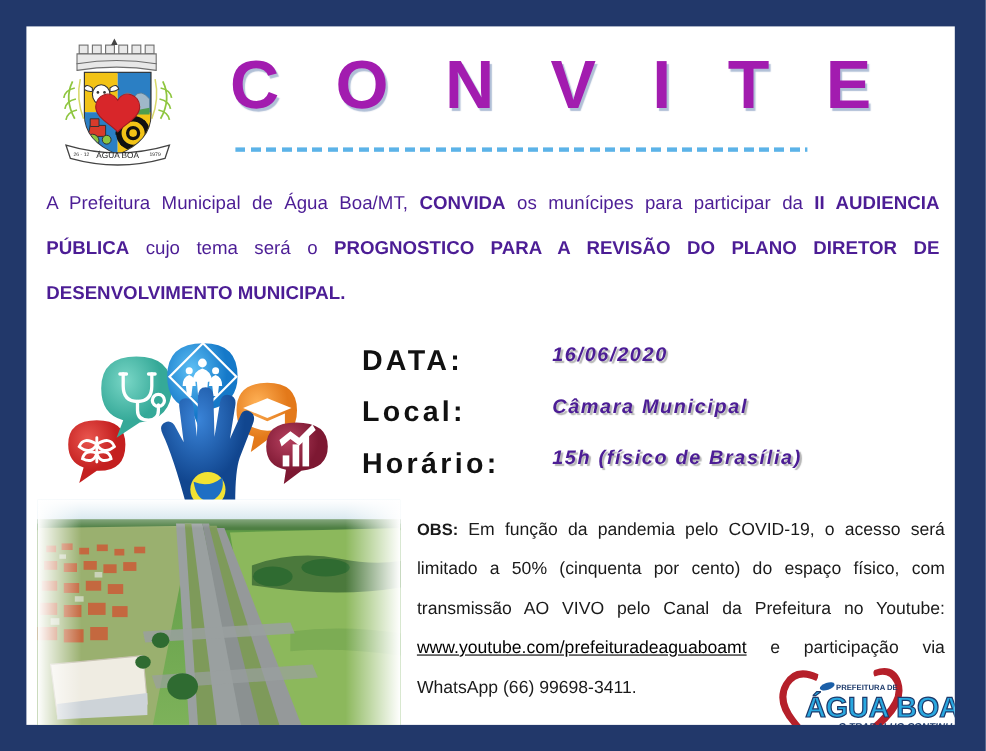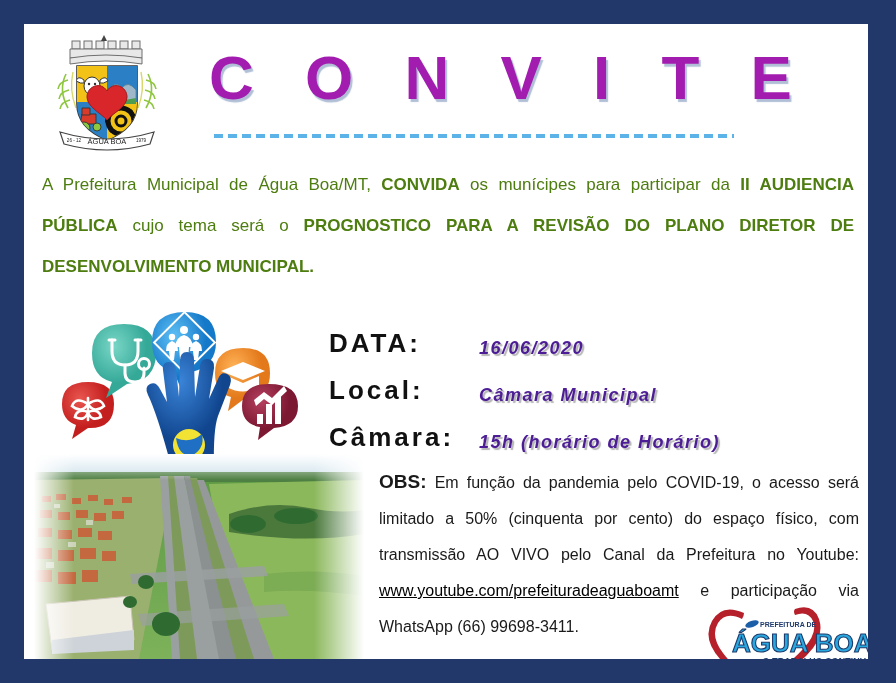--- a/index.html
+++ b/index.html
@@ -42,46 +42,46 @@
     margin-left:10px;
   }
   #dashline{
     position:absolute;left:20px;top:104px;width:520px;height:4px;
     background:repeating-linear-gradient(to right,#5cb3e8 0px,#5cb3e8 9px,transparent 9px,transparent 14px);
   }
 
   
   #intro{
     position:absolute;left:18px;top:140px;width:812px;
-    font-size:17px;color:#4d7c0f;line-height:41px;text-align:justify;
+    font-size:17px;color:#4c1d95;line-height:41px;text-align:justify;
   }
   #intro b{font-weight:bold;}
 
   
   #hand-art{position:absolute;left:30px;top:280px;width:258px;height:165px;}
   #photo{position:absolute;left:10px;top:430px;width:330px;height:205px;}
 
   
   #details{position:absolute;left:305px;top:288px;width:540px;}
-  .drow{height:47px;display:flex;align-items:flex-end;}
+  .drow{height:47px;display:flex;align-items:flex-start;gap:23px;}
   .dlabel{
     font-weight:bold;font-size:26px;color:#111;letter-spacing:3px;
     width:150px;flex:0 0 150px;
   }
   .dvalue{
     font-weight:bold;font-style:italic;font-size:18px;color:#4c1d95;letter-spacing:1.5px;
     text-shadow:2px 2px 1px rgba(120,120,120,.55);
   }
 
   
   #obs{
     position:absolute;left:355px;top:440px;width:480px;
     font-size:16px;color:#1a1a1a;line-height:36px;text-align:justify;
   }
-  #obs .obs-head{font-weight:bold;font-size:19px;}
+  #obs .obs-head{font-weight:bold;font-size:15px;}
   #obs a.link{color:#000000;text-decoration:underline;}
 
   
   #logo{position:absolute;left:676px;top:583px;width:168px;height:75px;}
 </style>
 </head>
 <body>
 
 <div id="poster">
   <div id="sheet">
@@ -359,22 +359,22 @@
     <div id="details">
       <div class="drow">
         <div class="dlabel">DATA:</div>
         <div class="dvalue">16/06/2020</div>
       </div>
       <div class="drow">
         <div class="dlabel">Local:</div>
         <div class="dvalue">Câmara Municipal</div>
       </div>
       <div class="drow">
-        <div class="dlabel">Câmara:</div>
-        <div class="dvalue">15h (horário de Horário)</div>
+        <div class="dlabel">Horário:</div>
+        <div class="dvalue">15h (físico de Brasília)</div>
       </div>
     </div>
 
     <div id="obs"><span class="obs-head">OBS:</span><span> Em função da pandemia pelo COVID-19, o acesso será limitado a 50% (cinquenta por cento) do espaço físico, com transmissão AO VIVO pelo Canal da Prefeitura no Youtube: </span><a class="link" href="#">www.youtube.com/prefeituradeaguaboamt</a><span> e participação via WhatsApp (66) 99698-3411.</span></div>
 
     <svg id="logo" viewBox="0 0 168 75">
       <path d="M44 6 q-22 -10 -32 8 q-10 18 8 38 q12 14 24 22 q3 -4 0 -7 q-12 -9 -21 -21
                q-13 -17 -5 -30 q8 -12 24 -4 q2 -3 2 -6z" fill="#b5202a"></path>
       <path d="M95 2 q18 -6 24 10 q6 18 -12 36 q-10 10 -22 17 q-3 -3 -1 -6 q10 -7 19 -17
                q15 -16 10 -28 q-5 -11 -18 -6 q-2 -4 0 -6z" fill="#b5202a"></path>

